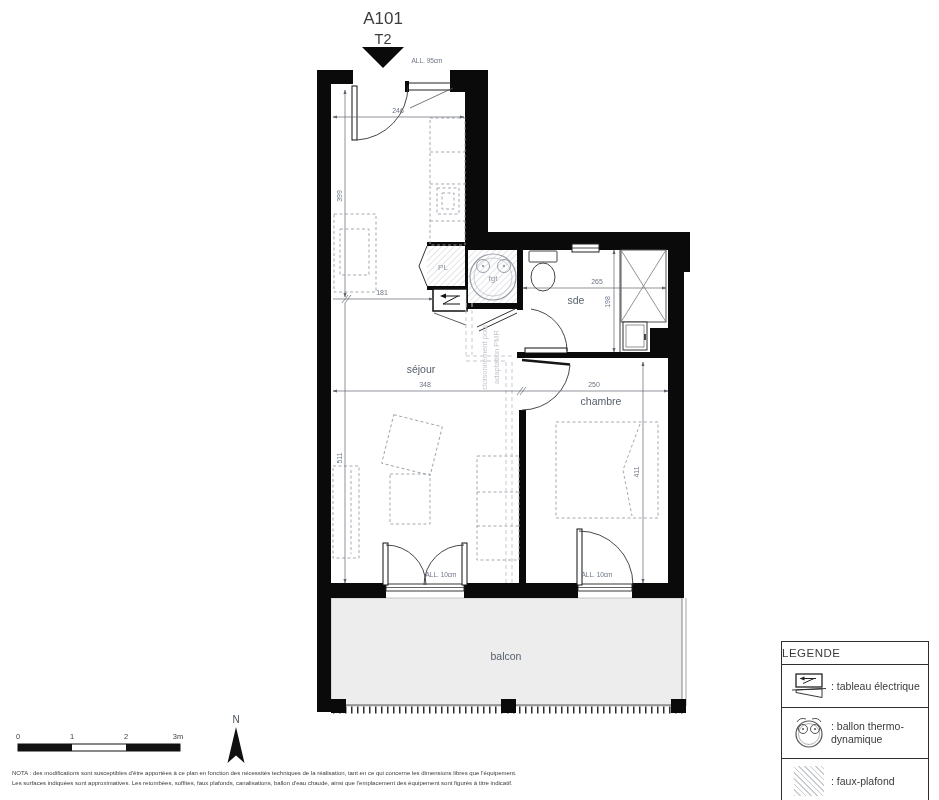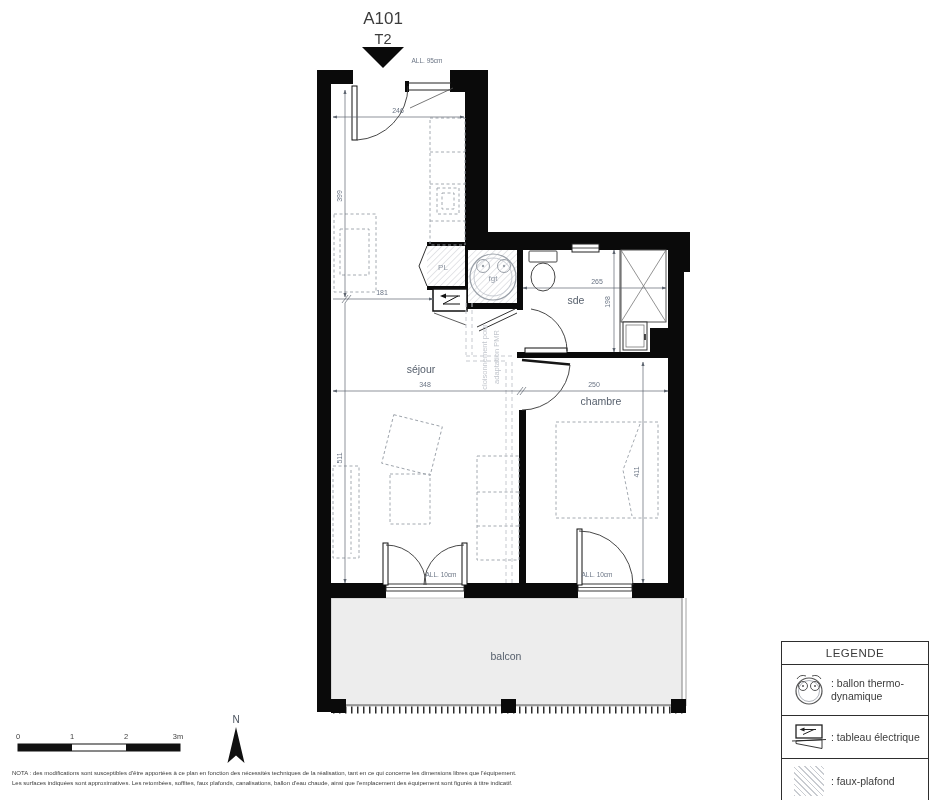--- a/index.html
+++ b/index.html
@@ -10,21 +10,21 @@
   .t-type{font-size:14.5px;fill:#3c3c3c;}
   .room{font-size:10.5px;fill:#57606d;}
   .fix{font-size:8px;fill:#8d95a1;}
   .dim{font-size:7px;fill:#6b7585;}
   .sill{font-size:6.5px;fill:#6b7585;}
   .pmr{font-size:7.5px;fill:#c2c6cd;}
   .compass{font-size:10px;fill:#4a525e;}
   .sc{font-size:7.5px;fill:#3f3f3f;}
   .legend{position:absolute;left:781px;top:641px;width:146px;background:#fff;
           border:1px solid #2e2e2e;}
-  .legend-header{height:22px;line-height:22px;text-align:center;border-bottom:1px solid #2e2e2e;
+  .legend-header{height:22px;line-height:22px;border-bottom:1px solid #2e2e2e;
           font-size:11.5px;color:#3b3b3b;letter-spacing:0.5px;}
   .legend-row{display:flex;align-items:center;padding:3px 5px;}
   .legend-row + .legend-row{border-top:1px solid #2e2e2e;}
   .legend-icon{width:44px;flex:0 0 44px;display:flex;justify-content:center;}
   .legend-label{font-size:10.5px;color:#3b3b3b;line-height:1.2;}
   .hatch-swatch{width:30px;height:30px;
      background:repeating-linear-gradient(45deg,#c9ccd1 0,#c9ccd1 1px,#ffffff 1px,#ffffff 4px);}
   .nota{position:absolute;left:12px;top:769px;width:910px;font-size:6px;color:#3b3b3b;line-height:1.6;}
   .nota span{display:block;}
 </style>
@@ -257,51 +257,51 @@
     <text class="sc" x="18" y="739" text-anchor="middle">0</text>
     <text class="sc" x="72" y="739" text-anchor="middle">1</text>
     <text class="sc" x="126" y="739" text-anchor="middle">2</text>
     <text class="sc" x="178" y="739" text-anchor="middle">3m</text>
   </g>
 </svg>
 
 
 <div class="legend">
   <div class="legend-header">LEGENDE</div>
+  <div class="legend-row" style="min-height:36px;">
+    <div class="legend-icon">
+      <svg width="36" height="28" viewBox="0 0 36 28">
+        <rect x="5" y="2" width="26" height="13" fill="none" stroke="#222" stroke-width="1.3"></rect>
+        <line x1="25" y1="6.5" x2="11" y2="6.5" stroke="#222" stroke-width="1"></line>
+        <polygon points="8.5,6.5 13.5,4.5 13.5,8.5" fill="#222"></polygon>
+        <line x1="23" y1="6.5" x2="12" y2="11.5" stroke="#222" stroke-width="1"></line>
+        <line x1="1" y1="18" x2="35" y2="16.5" stroke="#222" stroke-width="0.9"></line>
+        <path d="M5,18 L31,16.8 L31,25.5 L5,20.5 Z" fill="none" stroke="#222" stroke-width="0.9"></path>
+      </svg>
+    </div>
+    <div class="legend-label">: tableau électrique</div>
+  </div>
   <div class="legend-row" style="min-height:44px;">
     <div class="legend-icon">
       <svg width="36" height="34" viewBox="0 0 36 34">
         <path d="M6,6 Q9,1 15,3" fill="none" stroke="#555" stroke-width="1"></path>
         <path d="M30,6 Q27,1 21,3" fill="none" stroke="#555" stroke-width="1"></path>
         <circle cx="18" cy="18" r="13" fill="none" stroke="#555" stroke-width="1.2"></circle>
         <circle cx="18" cy="18" r="10.5" fill="none" stroke="#9aa0a8" stroke-width="0.8"></circle>
         <circle cx="12" cy="13" r="4.5" fill="none" stroke="#555" stroke-width="1"></circle>
         <circle cx="24" cy="13" r="4.5" fill="none" stroke="#555" stroke-width="1"></circle>
         <circle cx="12" cy="13" r="1" fill="#555"></circle>
         <circle cx="24" cy="13" r="1" fill="#555"></circle>
       </svg>
     </div>
     <div class="legend-label">
       <span>: ballon thermo-</span><br>
       <span>dynamique</span>
     </div>
   </div>
-  <div class="legend-row" style="min-height:36px;">
-    <div class="legend-icon">
-      <svg width="36" height="28" viewBox="0 0 36 28">
-        <rect x="5" y="2" width="26" height="13" fill="none" stroke="#222" stroke-width="1.3"></rect>
-        <line x1="25" y1="6.5" x2="11" y2="6.5" stroke="#222" stroke-width="1"></line>
-        <polygon points="8.5,6.5 13.5,4.5 13.5,8.5" fill="#222"></polygon>
-        <line x1="23" y1="6.5" x2="12" y2="11.5" stroke="#222" stroke-width="1"></line>
-        <line x1="1" y1="18" x2="35" y2="16.5" stroke="#222" stroke-width="0.9"></line>
-        <path d="M5,18 L31,16.8 L31,25.5 L5,20.5 Z" fill="none" stroke="#222" stroke-width="0.9"></path>
-      </svg>
-    </div>
-    <div class="legend-label">: tableau électrique</div>
-  </div>
   <div class="legend-row" style="min-height:38px;">
     <div class="legend-icon">
       <div class="hatch-swatch"></div>
     </div>
     <div class="legend-label">: faux-plafond</div>
   </div>
 </div>
 
 
 <div class="nota">

